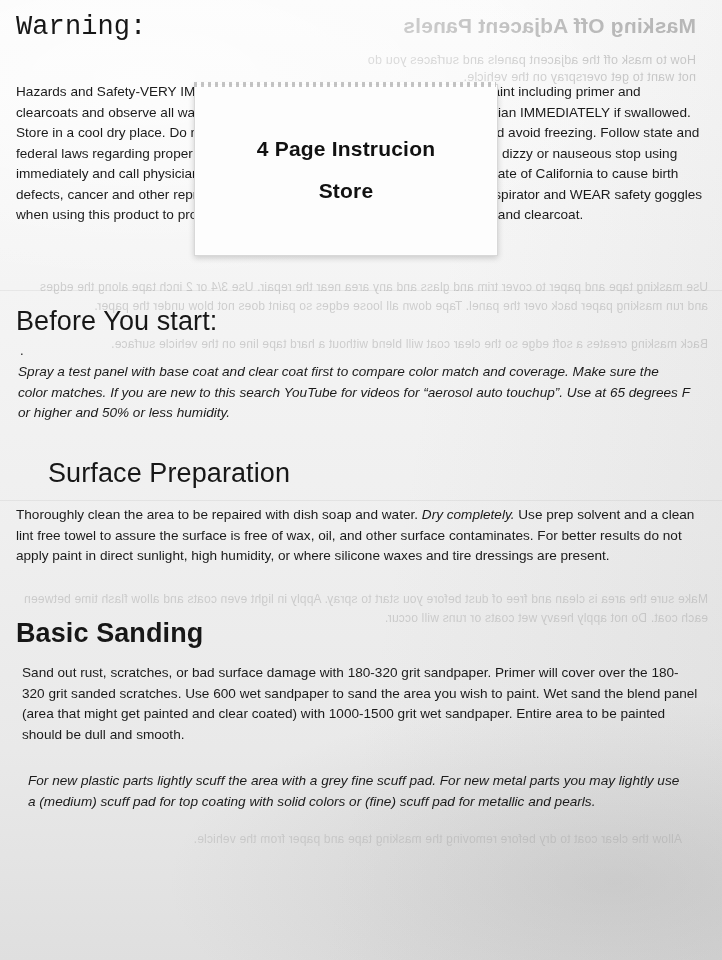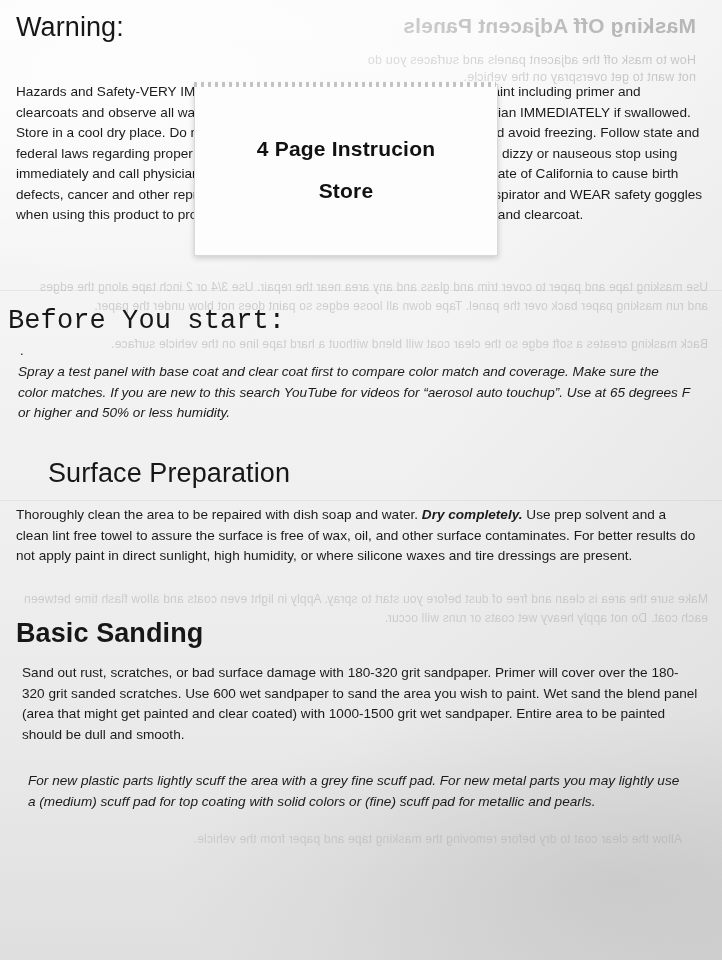--- a/index.html
+++ b/index.html
@@ -101,26 +101,26 @@
     font-size: 27px;
     letter-spacing: .1px;
     color: #171717;
   }
   p.body {
     margin: 0;
     font-size: 13.6px;
     line-height: 20.5px;
     color: #1b1b1b;
   }
-  .em { font-style: italic; font-weight: bold; }
-
-  #sec-warning { position: absolute; top: 12px; left: 16px; width: 690px; }
+  .em { font-style: italic; }
+
+  #sec-warning { position: absolute; top: 12px; left: 16px; width: 690px; font-family: Liberation Mono, monospace; }
   #warning-body { position: absolute; top: 82px; left: 16px; width: 688px; }
 
-  #sec-before { position: absolute; top: 306px; left: 8px; width: 690px; font-family: Liberation Mono, monospace; }
+  #sec-before { position: absolute; top: 306px; left: 16px; width: 690px; }
   #before-dot {
     position: absolute; top: 345px; left: 20px;
     font-size: 13px; line-height: 12px; color: #222;
   }
   #before-body { position: absolute; top: 362px; left: 18px; width: 672px; font-style: italic; }
 
   #sec-surface { position: absolute; top: 458px; left: 16px; width: 690px; margin-left: 32px; }
   #surface-body { position: absolute; top: 505px; left: 16px; width: 684px; }
 
   #sec-sanding { position: absolute; top: 618px; left: 16px; width: 690px; font-weight: bold; }

